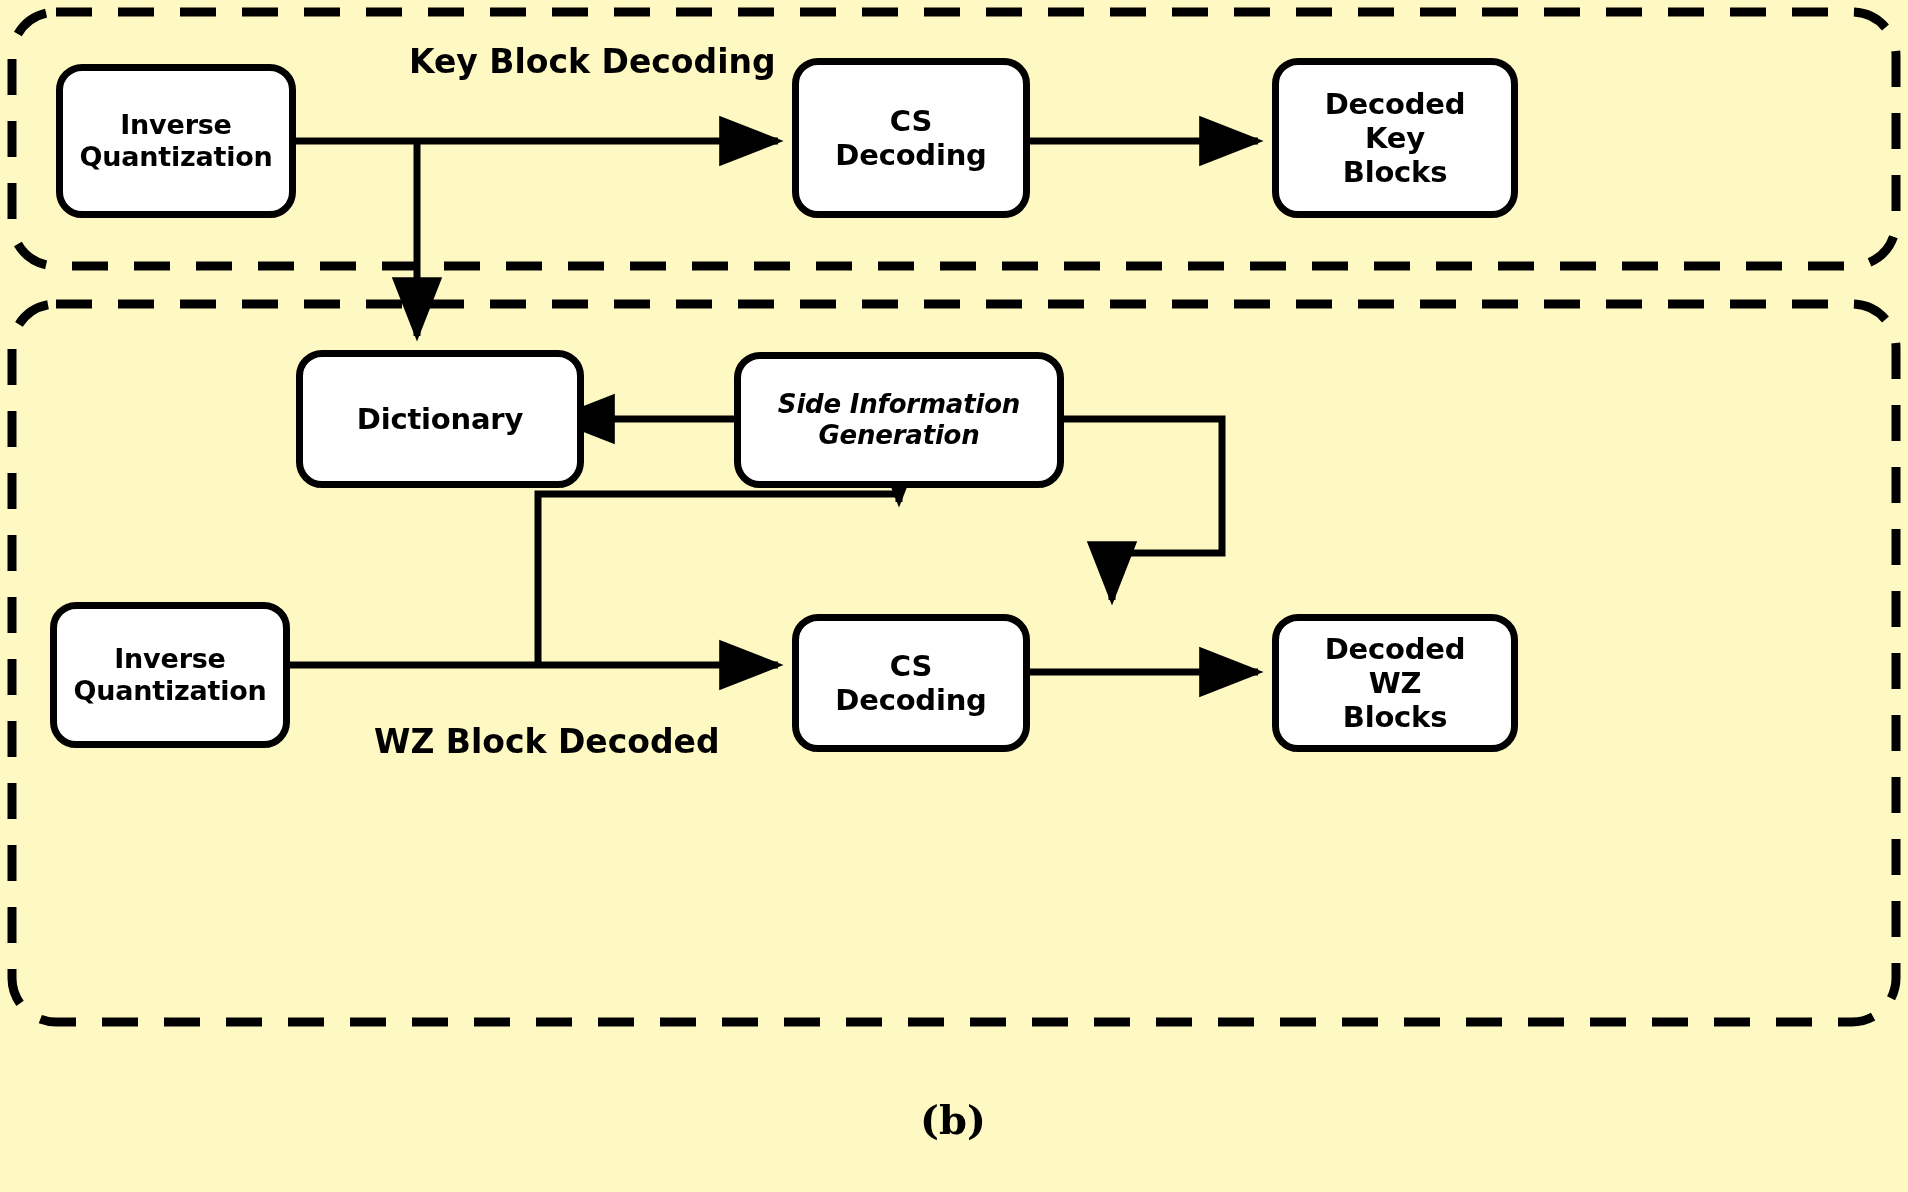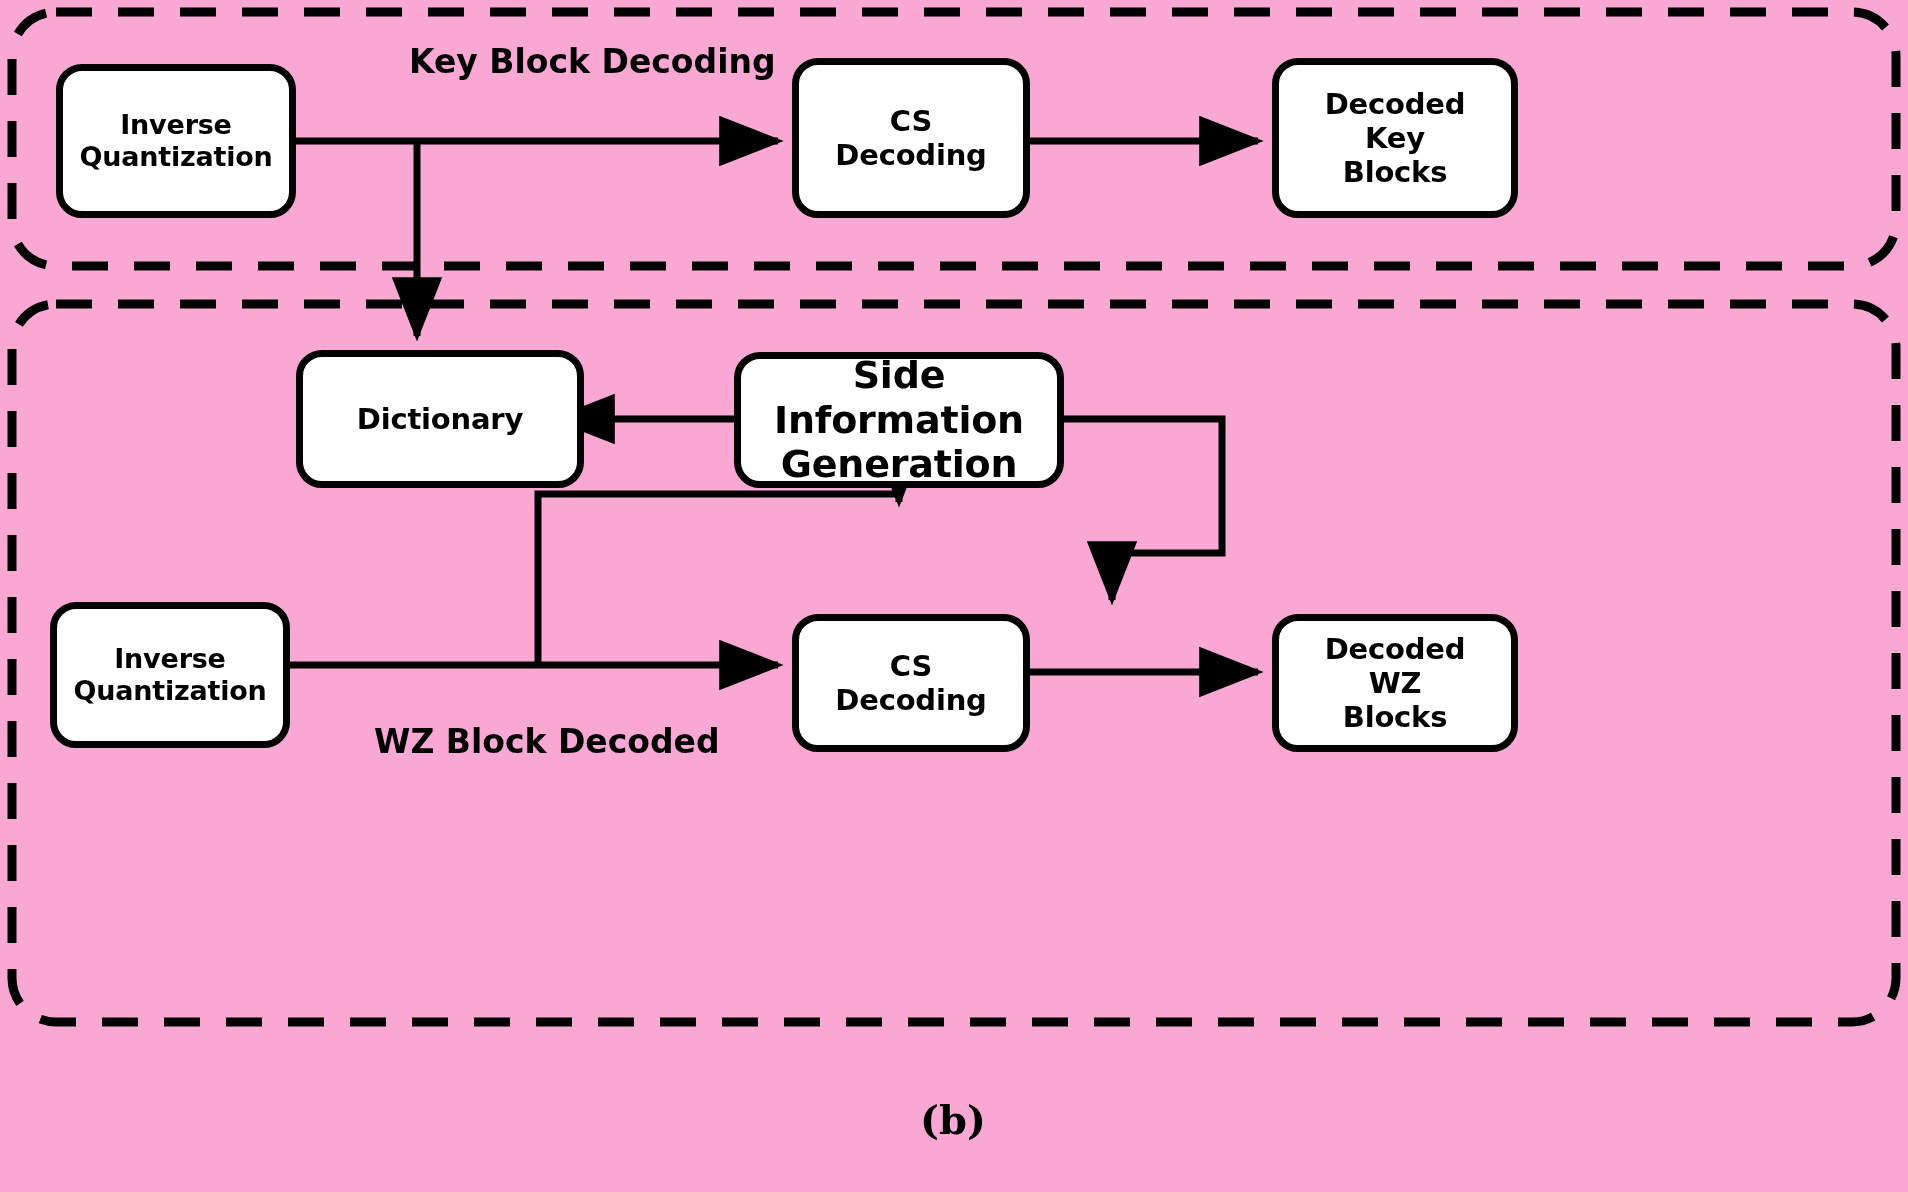--- a/index.html
+++ b/index.html
@@ -7,21 +7,21 @@
     padding: 0;
     background: #ffffff;
   }
   body {
     font-family: "DejaVu Sans", "Liberation Sans", sans-serif;
   }
   #stage {
     position: relative;
     width: 1908px;
     height: 1192px;
-    background: #f9a8d4;
+    background: #fef9c3;
     overflow: hidden;
   }
   #diagram-svg {
     position: absolute;
     left: 0;
     top: 0;
     width: 1908px;
     height: 1192px;
   }
   .node-box {
@@ -116,21 +116,21 @@
     <span class="node-label" style="font-size:29px;">Decoded
 Key
 Blocks</span>
   </div>
 
   <div class="node-box" style="left:296px; top:350px; width:288px; height:138px;">
     <span class="node-label" style="font-size:29px;">Dictionary</span>
   </div>
 
   <div class="node-box" style="left:734px; top:352px; width:330px; height:136px;">
-    <span class="node-label" style="font-size:38px;">Side Information
+    <span class="node-label" style="font-size:26px;font-style:italic;">Side Information
 Generation</span>
   </div>
 
   <div class="node-box" style="left:50px; top:602px; width:240px; height:146px;">
     <span class="node-label" style="font-size:27px;">Inverse
 Quantization</span>
   </div>
 
   <div class="node-box" style="left:792px; top:614px; width:238px; height:138px;">
     <span class="node-label" style="font-size:29px;">CS

